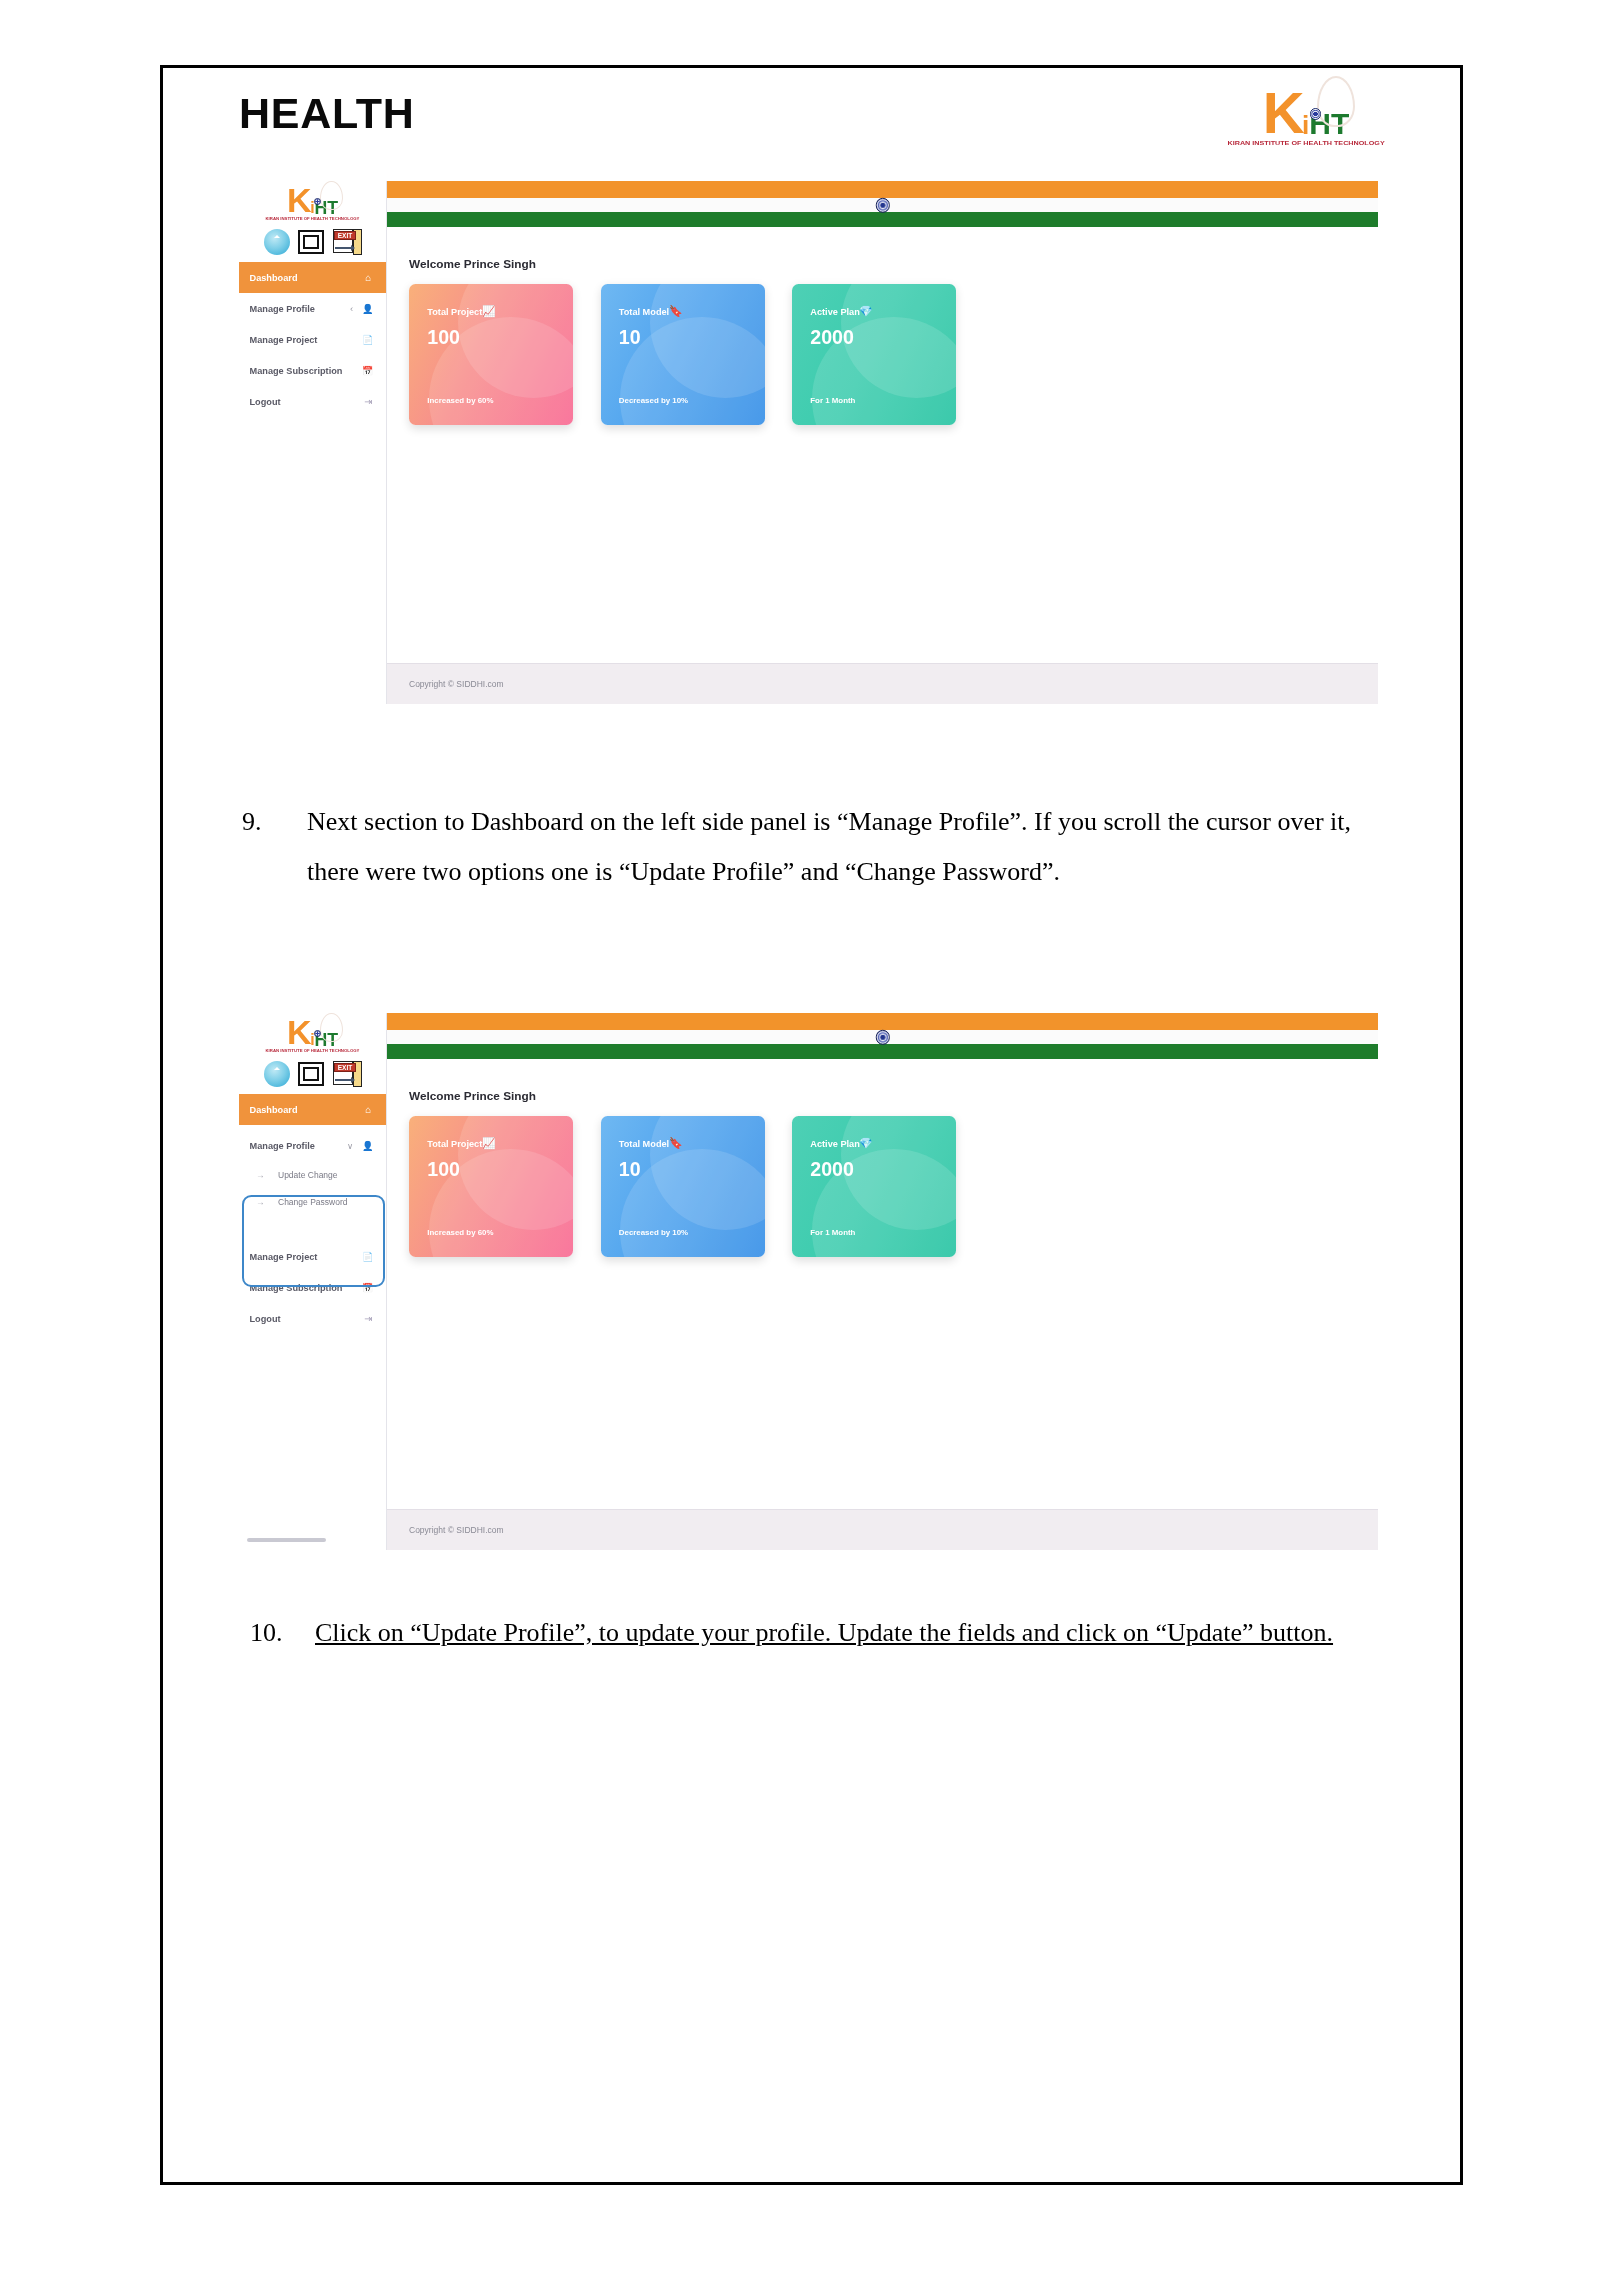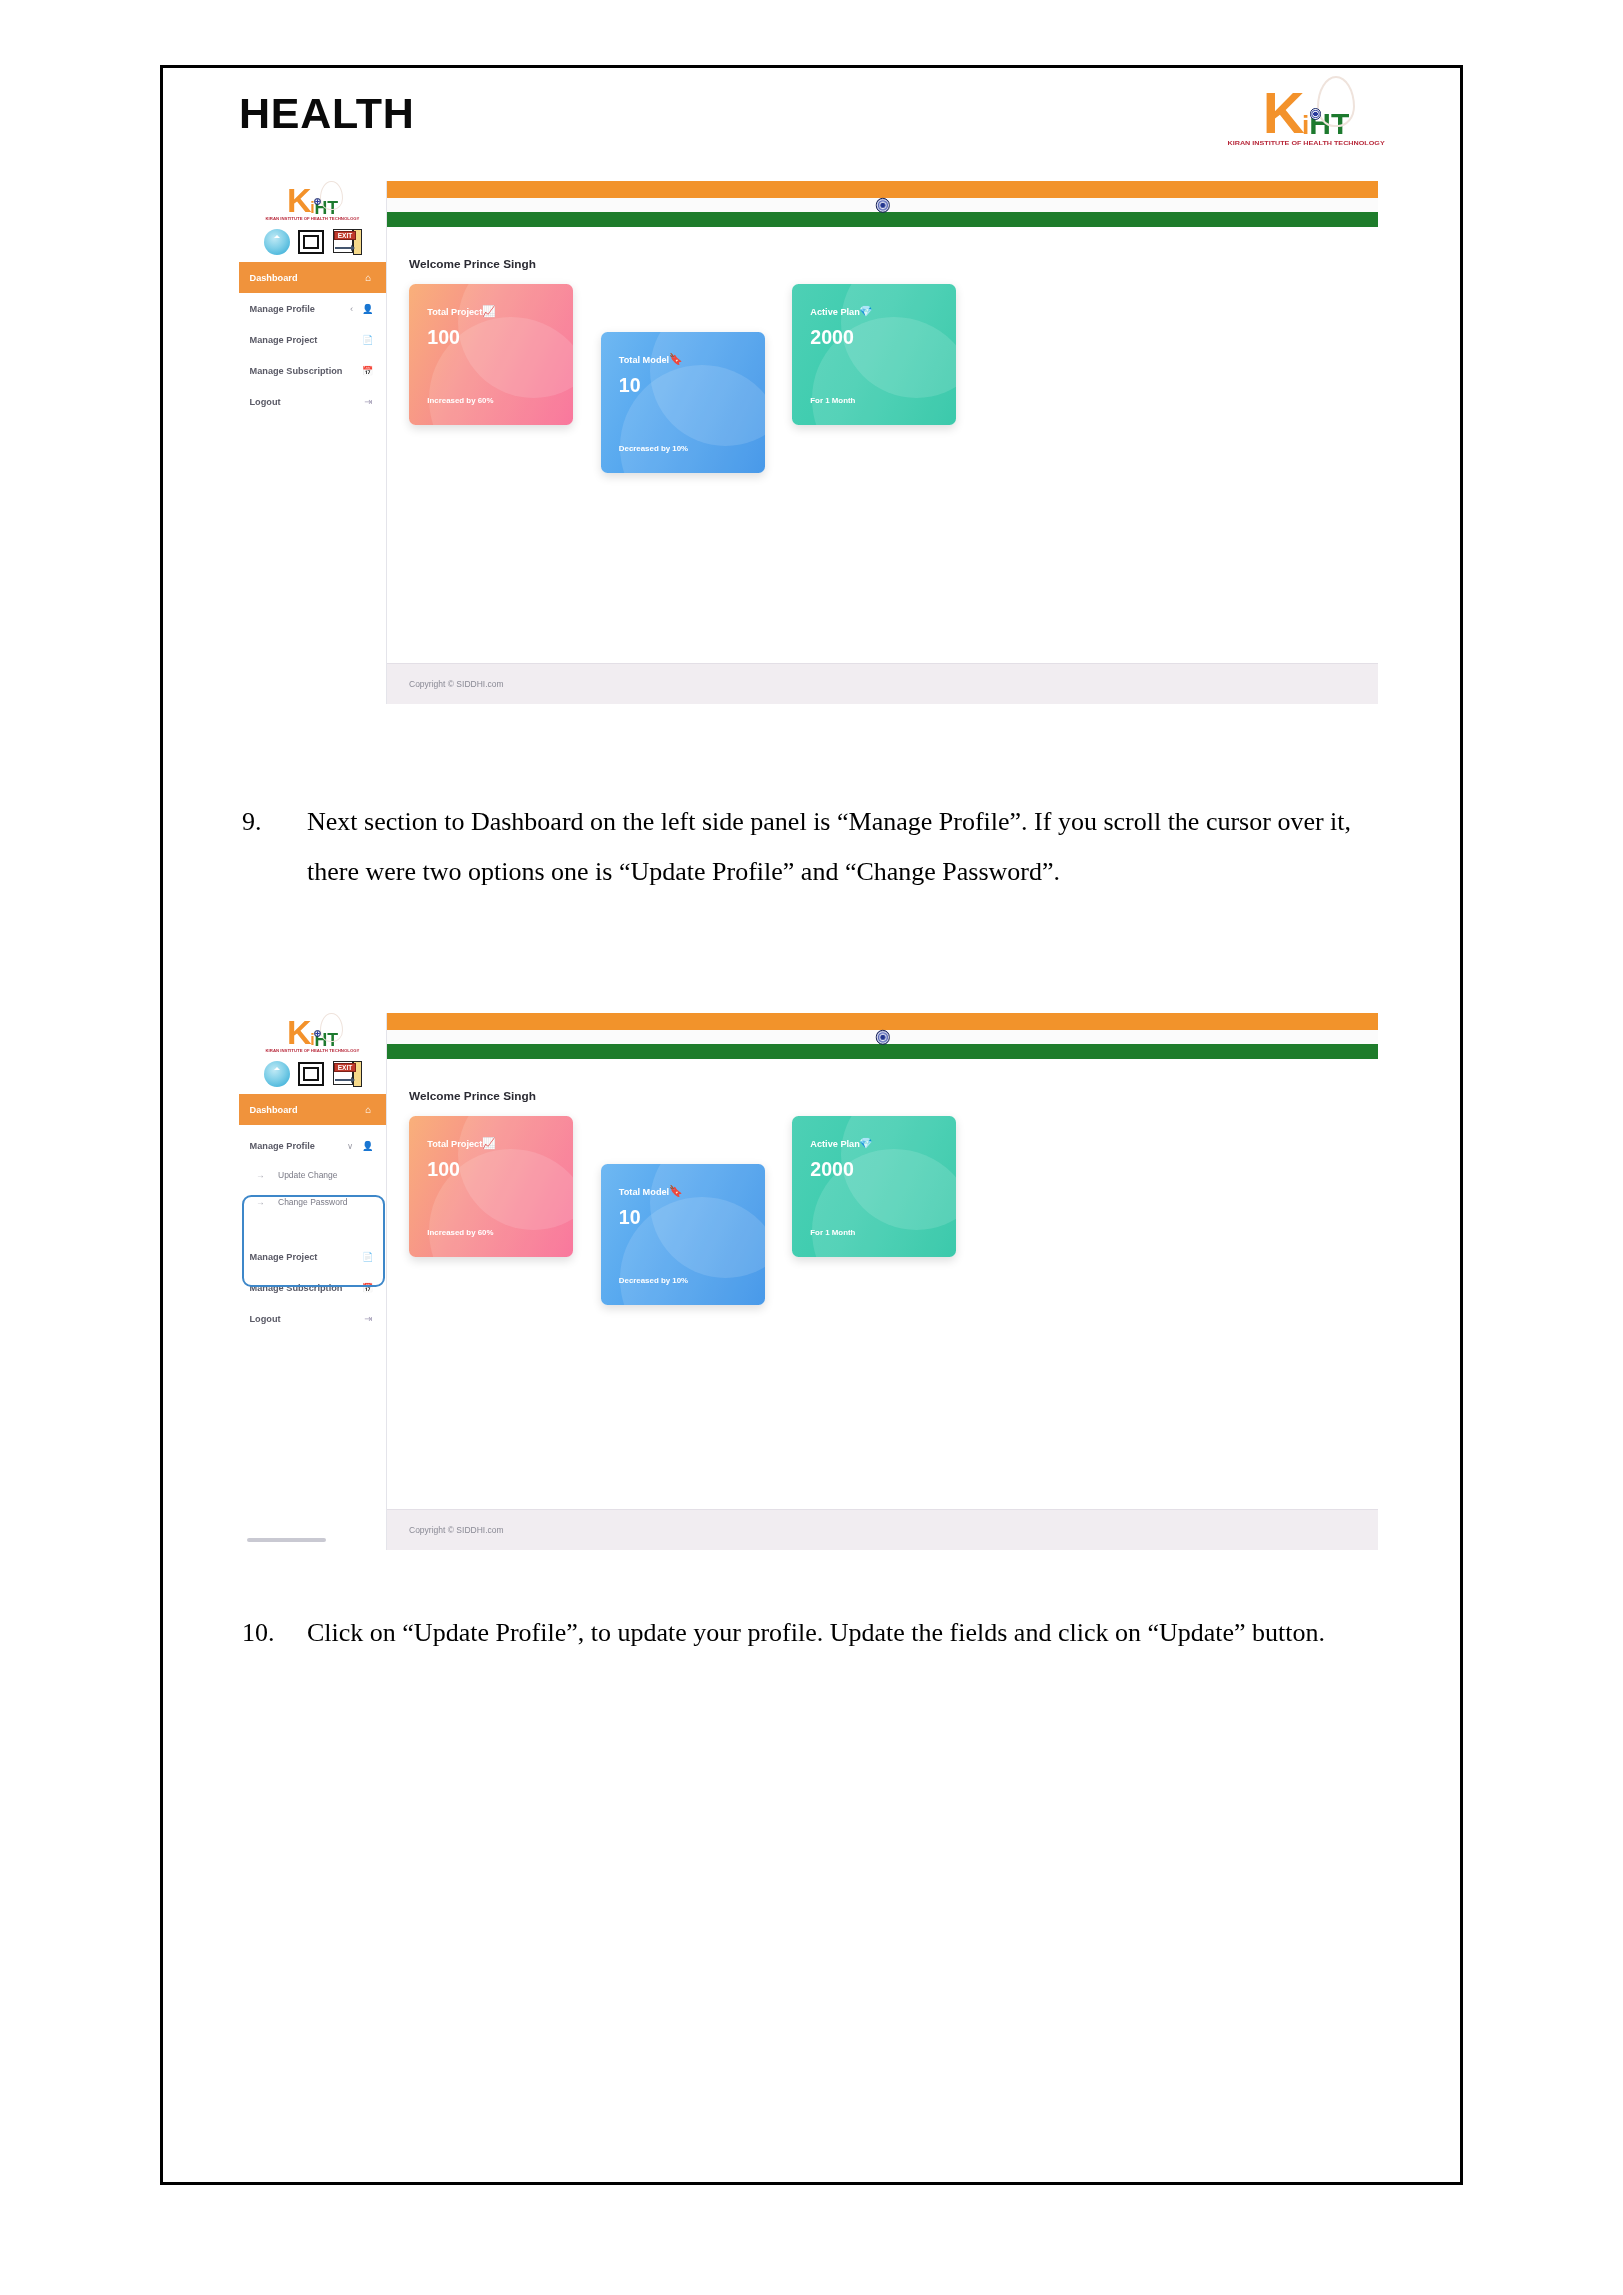--- a/index.html
+++ b/index.html
@@ -322,21 +322,21 @@
     display: flex;
     align-items: center;
     justify-content: flex-start;
     font-weight: bold;
   }
   .shot .card-val { position: relative; font-weight: bold; }
   .shot .card-foot { position: absolute; left: 0; font-weight: bold; }
   .shot .card-ico { opacity: 0.95; }
 
   .card.c-project { background: linear-gradient(115deg, #F9B07A 0%, #F78F8C 42%, #F8648F 100%); }
-  .card.c-model   { background: linear-gradient(115deg, #6FB8F2 0%, #4FA3EE 48%, #2E8BE6 100%); margin-top: 48px; }
+  .card.c-model   { background: linear-gradient(115deg, #6FB8F2 0%, #4FA3EE 48%, #2E8BE6 100%); }
   .card.c-plan    { background: linear-gradient(115deg, #4ED0B5 0%, #3CCCAE 48%, #1FC29F 100%); }
 
   .shot .footer {
     position: absolute;
     left: 0; right: 0; bottom: 0;
     background: #f1edf1;
     border-top: 0.7px solid #e3dfe6;
     display: flex;
     align-items: center;
     color: #8a8a95;
@@ -627,17 +627,17 @@
         <div class="card-foot" style="bottom:19.6px; padding-left:18.3px; font-size:7.9px;">For 1 Month</div>
       </div>
     </div>
 
     <div class="footer" style="height:41px; padding-left:22px; font-size:8.5px;">
       <span>Copyright © SIDDHI.com</span>
     </div>
   </div>
 </div>
 
-<div class="para" style="left:242px; top:1608px; width:1112px;">
+<div class="para" style="left:250px; top:1608px; width:1112px;text-decoration:underline;">
   <span class="num">10.</span>
   <div class="body">Click on “Update Profile”, to update your profile. Update the fields and click on “Update” button.</div>
 </div>
 
 
 </body></html>

